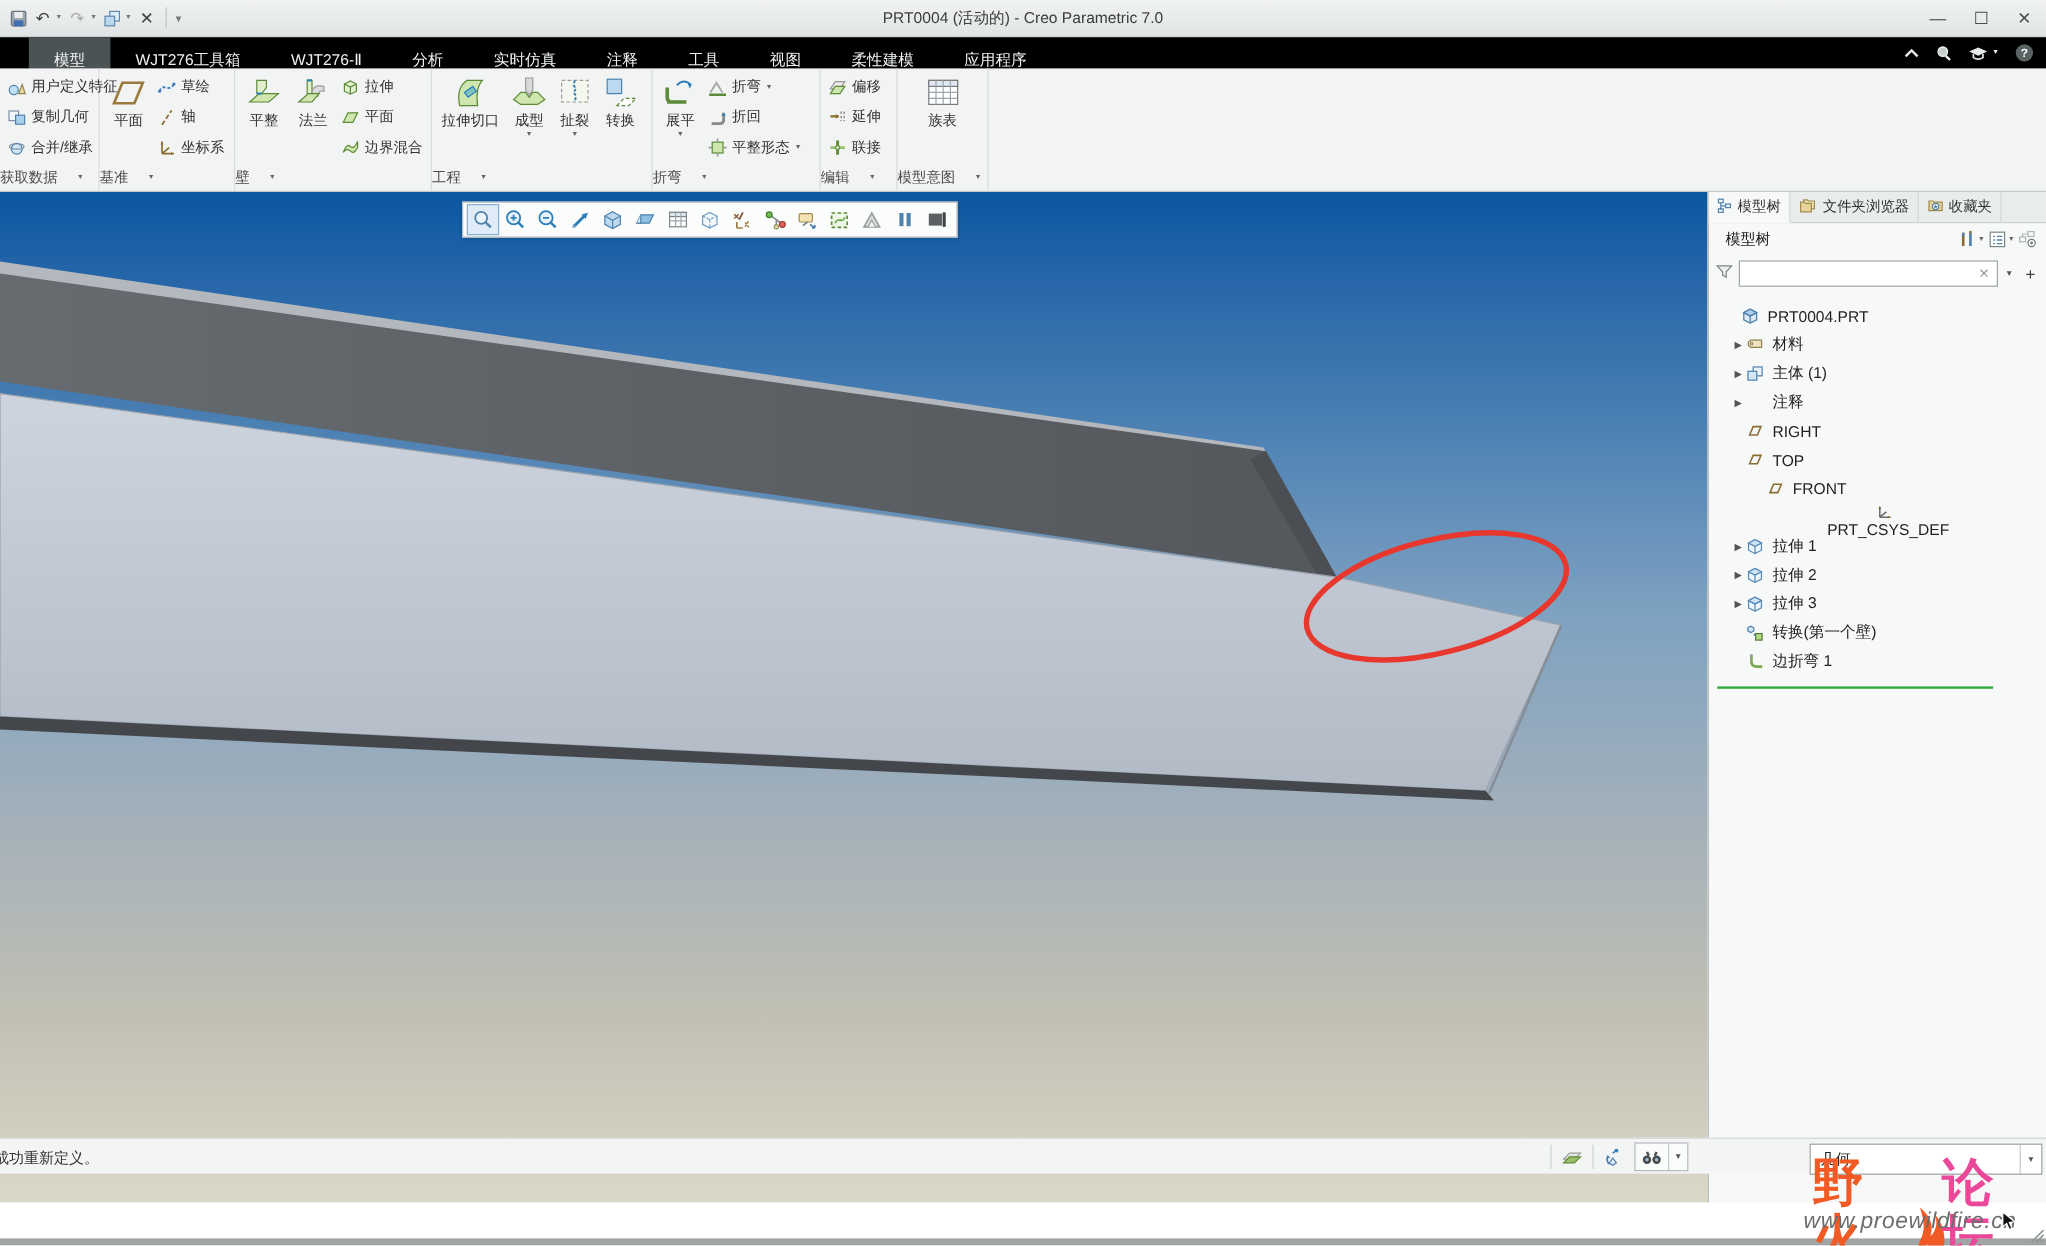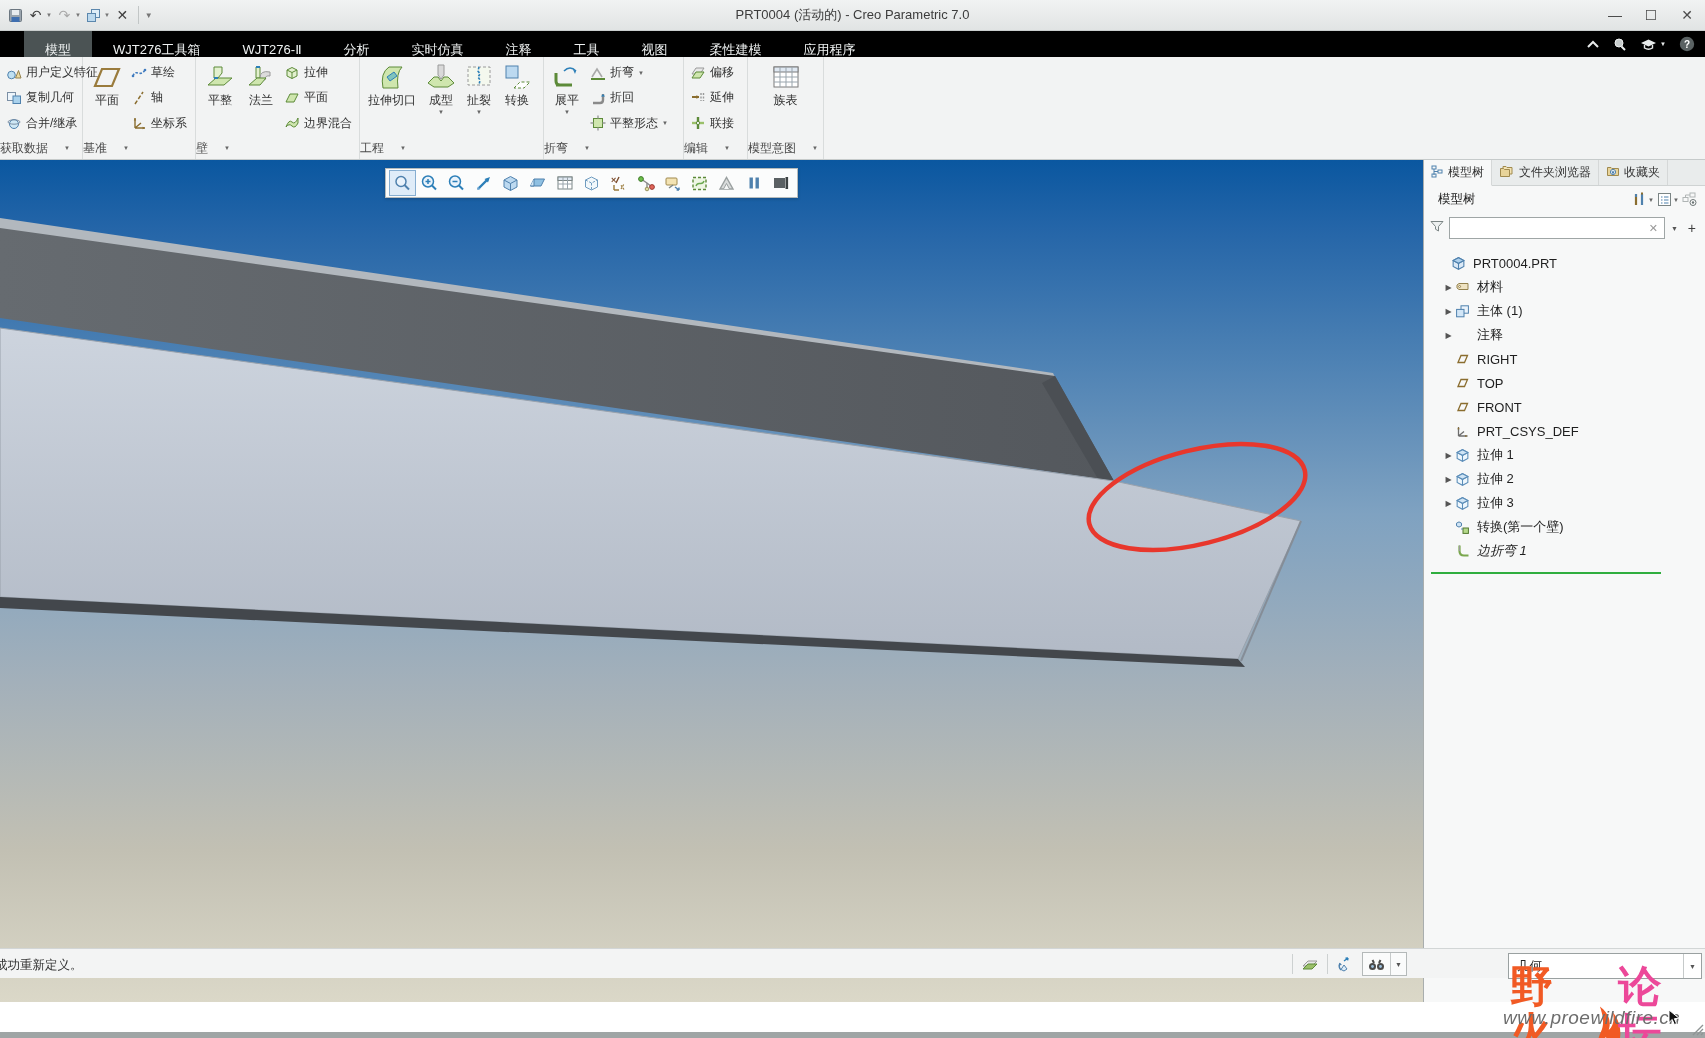--- a/index.html
+++ b/index.html
@@ -695,30 +695,30 @@
       </div>
       <div class="trow" style="padding-left: 18px;">
         <span class="tarrow"></span>
         <span class="ticon">
           <svg width="15" height="14" viewBox="0 0 14 14">
             <path d="M2.5 10.5 5.5 3.5 12 3.5 9 10.5Z" fill="none" stroke="#8a6d2f" stroke-width="1.3"></path>
           </svg>
         </span>
         <span>TOP</span>
       </div>
-      <div class="trow" style="padding-left: 18px;">
+      <div class="trow" style="padding-left: 35px;">
         <span class="tarrow"></span>
         <span class="ticon">
           <svg width="15" height="14" viewBox="0 0 14 14">
             <path d="M2.5 10.5 5.5 3.5 12 3.5 9 10.5Z" fill="none" stroke="#8a6d2f" stroke-width="1.3"></path>
           </svg>
         </span>
         <span>FRONT</span>
       </div>
-      <div class="trow" style="padding-left: 18px;">
+      <div class="trow" style="padding-left: 18px; flex-direction: column;">
         <span class="tarrow"></span>
         <span class="ticon">
           <svg width="15" height="15" viewBox="0 0 15 15">
             <path d="M3.5 12 3.5 3 M3.5 12 12.5 12 M3.5 12 9 7.5" fill="none" stroke="#6d6d6d" stroke-width="1.3"></path>
             <path d="M3.5 3 2.3 5.2h2.4Z M12.5 12 10.2 10.9l-.1 2.2Z" fill="#8a6d2f"></path>
           </svg>
         </span>
         <span>PRT_CSYS_DEF</span>
       </div>
       <div class="trow" style="padding-left: 18px;">
@@ -758,21 +758,21 @@
         <span class="tarrow"></span>
         <span class="ticon">
           <svg width="15" height="15" viewBox="0 0 15 15">
             <path d="M1.5 3.2 4 1.9 6.5 3.2 6.5 5.8 4 7.1 1.5 5.8Z" fill="#cfe4f5" stroke="#4f81ad"></path>
             <rect x="8" y="8" width="5.4" height="5.4" fill="#b5d98a" stroke="#53792f"></rect>
             <circle cx="7" cy="9" r=".8" fill="#4f81ad"></circle>
           </svg>
         </span>
         <span>转换(第一个壁)</span>
       </div>
-      <div class="trow" style="padding-left: 18px; font-style: italic;">
+      <div class="trow" style="padding-left: 18px;">
         <span class="tarrow"></span>
         <span class="ticon">
           <svg width="15" height="15" viewBox="0 0 15 15">
             <path d="M4.5 1.5 4.5 7 Q4.5 11.5 9 11.5 L13.5 11.5" fill="none" stroke="#7aa74e" stroke-width="2.2"></path>
             <path d="M4.5 1.5 4.5 7" stroke="#9a9a9a" stroke-width="1"></path>
           </svg>
         </span>
         <span>边折弯 1</span>
       </div>
       <div class="insertline" style="background: rgb(47, 174, 62);"></div>

